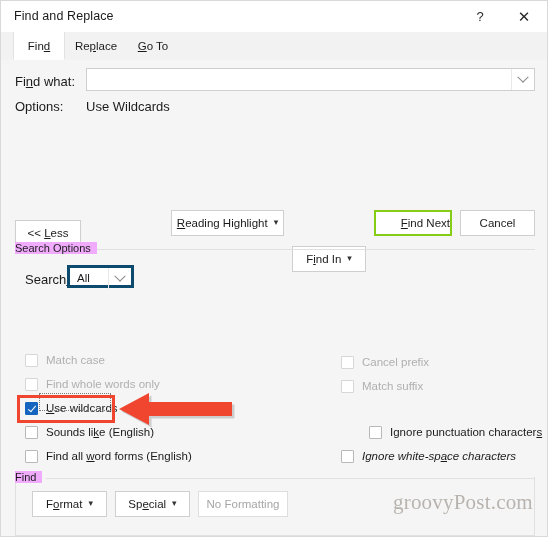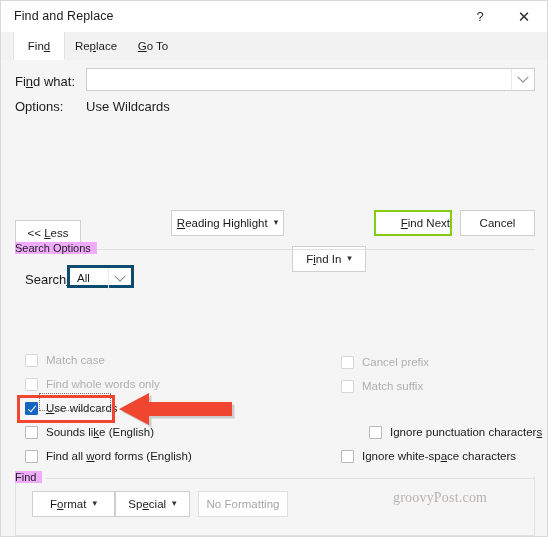--- a/index.html
+++ b/index.html
@@ -233,21 +233,21 @@
   .cb-label.dim { color: #b0b0b0; }
 
   .cb-matchcase   { left: 24px;  top: 292px; }
   .cb-wholewords  { left: 24px;  top: 316px; }
   .cb-wildcards   { left: 24px;  top: 340px; }
   .cb-soundslike  { left: 24px;  top: 364px; }
   .cb-wordforms   { left: 24px;  top: 388px; }
   .cb-matchprefix { left: 340px; top: 294px; }
   .cb-matchsuffix { left: 340px; top: 318px; }
   .cb-ignorepunct { left: 340px; top: 364px; padding-left: 28px; }
-  .cb-ignorews    { left: 340px; top: 388px; }
+  .cb-ignorews    { left: 340px; top: 388px; font-style: italic; }
 
   
   .focus-rect {
     position: absolute;
     left: 38px; top: 333px;
     width: 72px; height: 18px;
     border: 1px dotted #7a7a7a;
     box-sizing: border-box;
   }
 
@@ -281,29 +281,29 @@
   .find-rule  { left: 45px; top: 418px; width: 489px; }
   .find-group-box {
     position: absolute;
     left: 14px; top: 417px;
     width: 520px; height: 59px;
     border: 1px solid #e0e0e0;
     border-top: none;
     box-sizing: border-box;
   }
 
-  .btn-format   { left: 31px;  top: 431px; width: 83px; }
+  .btn-format   { left: 31px;  top: 431px; width: 75px; }
   .btn-special  { left: 114px; top: 431px; width: 75px; }
   .btn-noformat { left: 197px; top: 431px; width: 90px; }
 
   .watermark {
     position: absolute;
     left: 392px; top: 430px;
     font-family: "Liberation Serif", serif;
-    font-size: 14px;
+    font-size: 21px;
     color: #b8b3ae;
     letter-spacing: 0.2px;
     white-space: nowrap;
   }
 </style>
 </head>
 <body>
 
 <div class="window">
 

